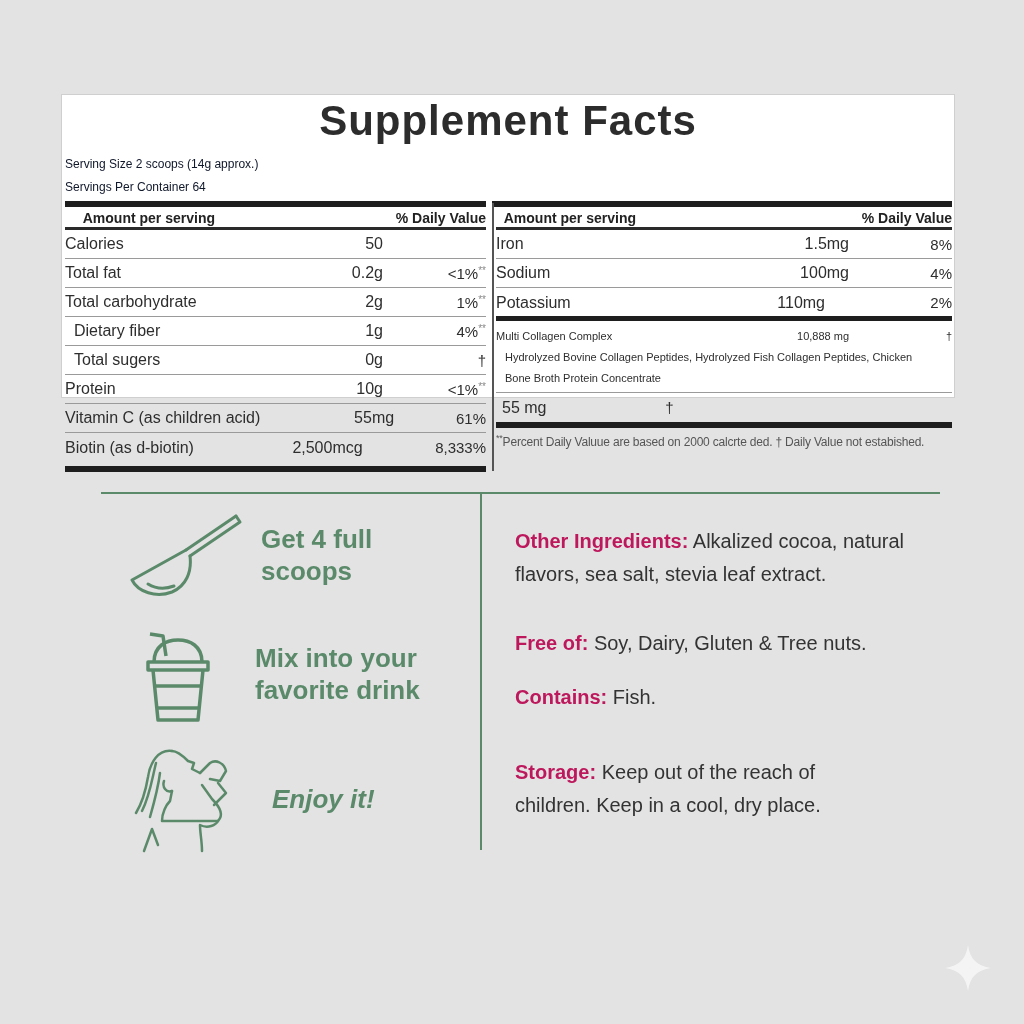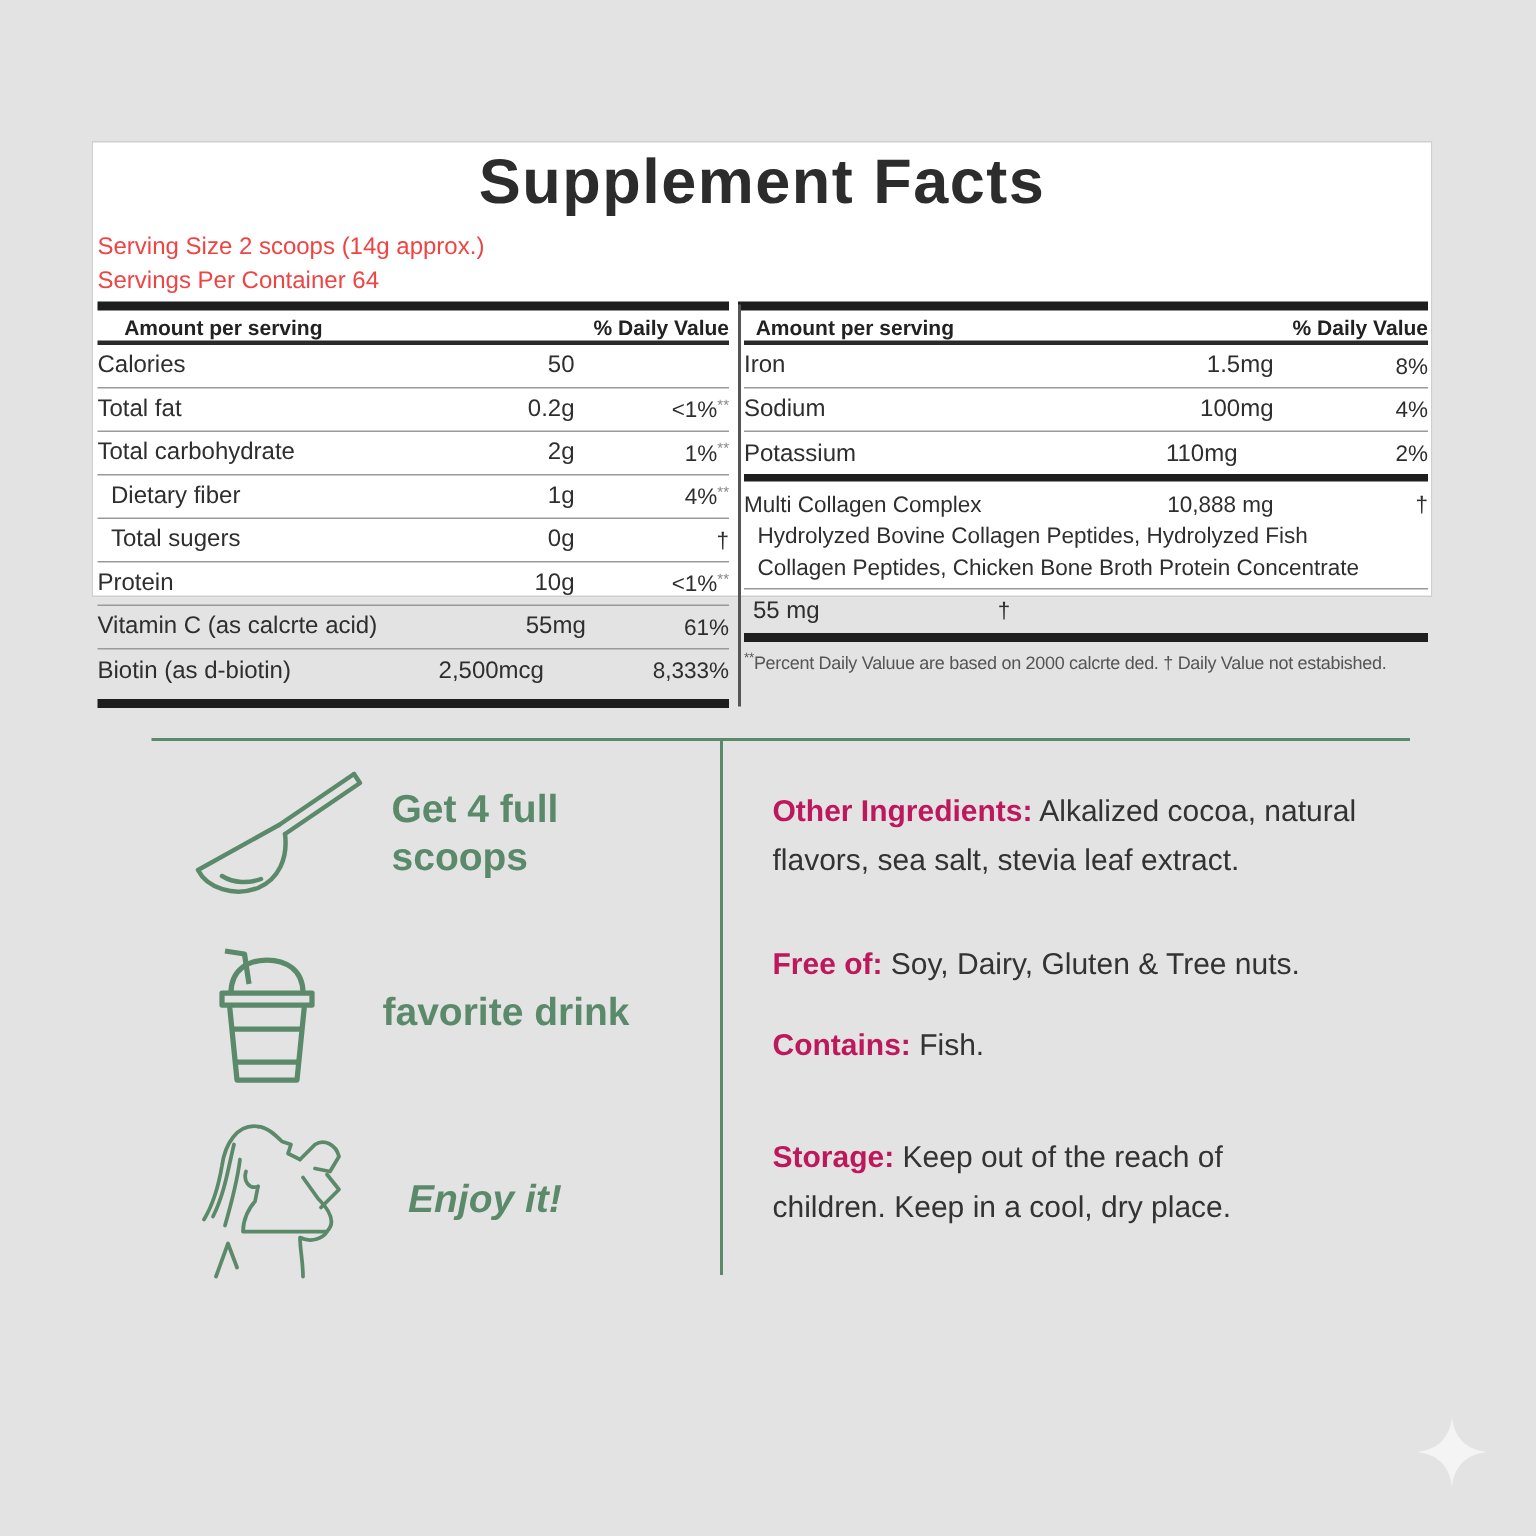--- a/index.html
+++ b/index.html
@@ -22,23 +22,23 @@
       left: 0; right: 0; top: 2px;
       text-align: center;
       font-size: 42px;
       font-weight: bold;
       color: #2c2c2c;
       letter-spacing: 1px;
     }
     .serving {
       position: absolute;
       left: 3px; top: 58px;
-      font-size: 16px;
+      font-size: 12px;
       line-height: 23px;
-      color: #ef4444;
+      color: #0f172a;
     }
     .thick-rule {
       position: absolute;
       height: 6px;
       background: #1e1e1e;
     }
     .col {
       position: absolute;
       top: 114px;
     }
@@ -68,21 +68,21 @@
     .row .r-name.indent { padding-left: 9px; }
     .row .r-amount { width: 150px; text-align: right; }
     .row .r-dv { width: 103px; text-align: right; font-size: 15px; }
     .row .r-dv sup { font-size: 10px; color: #888; vertical-align: 5px; }
     .row.last { border-bottom: none; gap: 24px; }
     .right-rows .r-amount { width: 140px; }
     .right-rows .r-dv { width: 103px; }
     .collagen {
       border-bottom: 1px solid #9a9a9a;
       padding: 4px 0 3px 0;
-      font-size: 15px;
+      font-size: 11px;
       color: #2e2e2e;
     }
     .collagen .c-main { display: flex; height: 22px; align-items: center; }
     .collagen .c-main .r-name { flex: 1; }
     .collagen .c-main .r-amount { width: 140px; text-align: right; }
     .collagen .c-main .r-dv { width: 103px; text-align: right; }
     .collagen .c-sub { padding-left: 9px; line-height: 21px; padding-right: 30px; }
     .footnote {
       font-size: 12px;
       color: #555;
@@ -176,21 +176,21 @@
           <span class="r-name indent">Total sugers</span>
           <span class="r-amount">0g</span>
           <span class="r-dv"><span>†</span><sup></sup></span>
         </div>
         <div class="row">
           <span class="r-name">Protein</span>
           <span class="r-amount">10g</span>
           <span class="r-dv"><span>&lt;1%</span><sup>**</sup></span>
         </div>
         <div class="row">
-          <span class="r-name">Vitamin C (as calcrte acid)</span>
+          <span class="r-name">Vitamin C (as children acid)</span>
           <span class="r-amount">55mg</span>
           <span class="r-dv"><span>61%</span><sup></sup></span>
         </div>
         <div class="row last">
           <span class="r-name">Biotin (as d-biotin)</span>
           <span class="r-amount">2,500mcg</span>
           <span class="r-dv"><span>8,333%</span><sup></sup></span>
         </div>
       </div>
     <div class="thick-rule" style="position:relative; width:421px; margin-top:4px;"></div>
@@ -256,20 +256,21 @@
 <div class="step" style="top:624px; left:146px;">
   <svg width="64" height="100" viewBox="0 0 64 100" fill="none" stroke="#5b8a6b" stroke-width="3.5" stroke-linejoin="round">
     <path d="M4 10 L17 12 L20 32"></path>
     <path d="M8 38 C8 22 20 16 32 16 C44 16 56 22 56 38"></path>
     <rect x="2" y="38" width="60" height="8"></rect>
     <path d="M7 46 L12 96 L52 96 L57 46"></path>
     <path d="M9 62 L55 62"></path>
     <path d="M11 84 L53 84"></path>
   </svg>
   <div class="step-text" style="margin-left:45px;">
+    <div>Mix into your</div>
     <div>favorite drink</div>
   </div>
 </div>
 
 <div class="step" style="top:745px; left:132px;">
   <svg width="120" height="108" viewBox="0 0 120 108" fill="none" stroke="#5b8a6b" stroke-width="2.5" stroke-linecap="round" stroke-linejoin="round">
     <path d="M40 6 C26 4 18 18 16 32 C14 44 10 58 4 68"></path>
     <path d="M24 18 C20 34 18 50 10 66"></path>
     <path d="M28 28 C26 44 22 58 18 72"></path>
     <path d="M40 6 C46 6 52 12 56 16 L62 18 L60 24 L68 28"></path>

